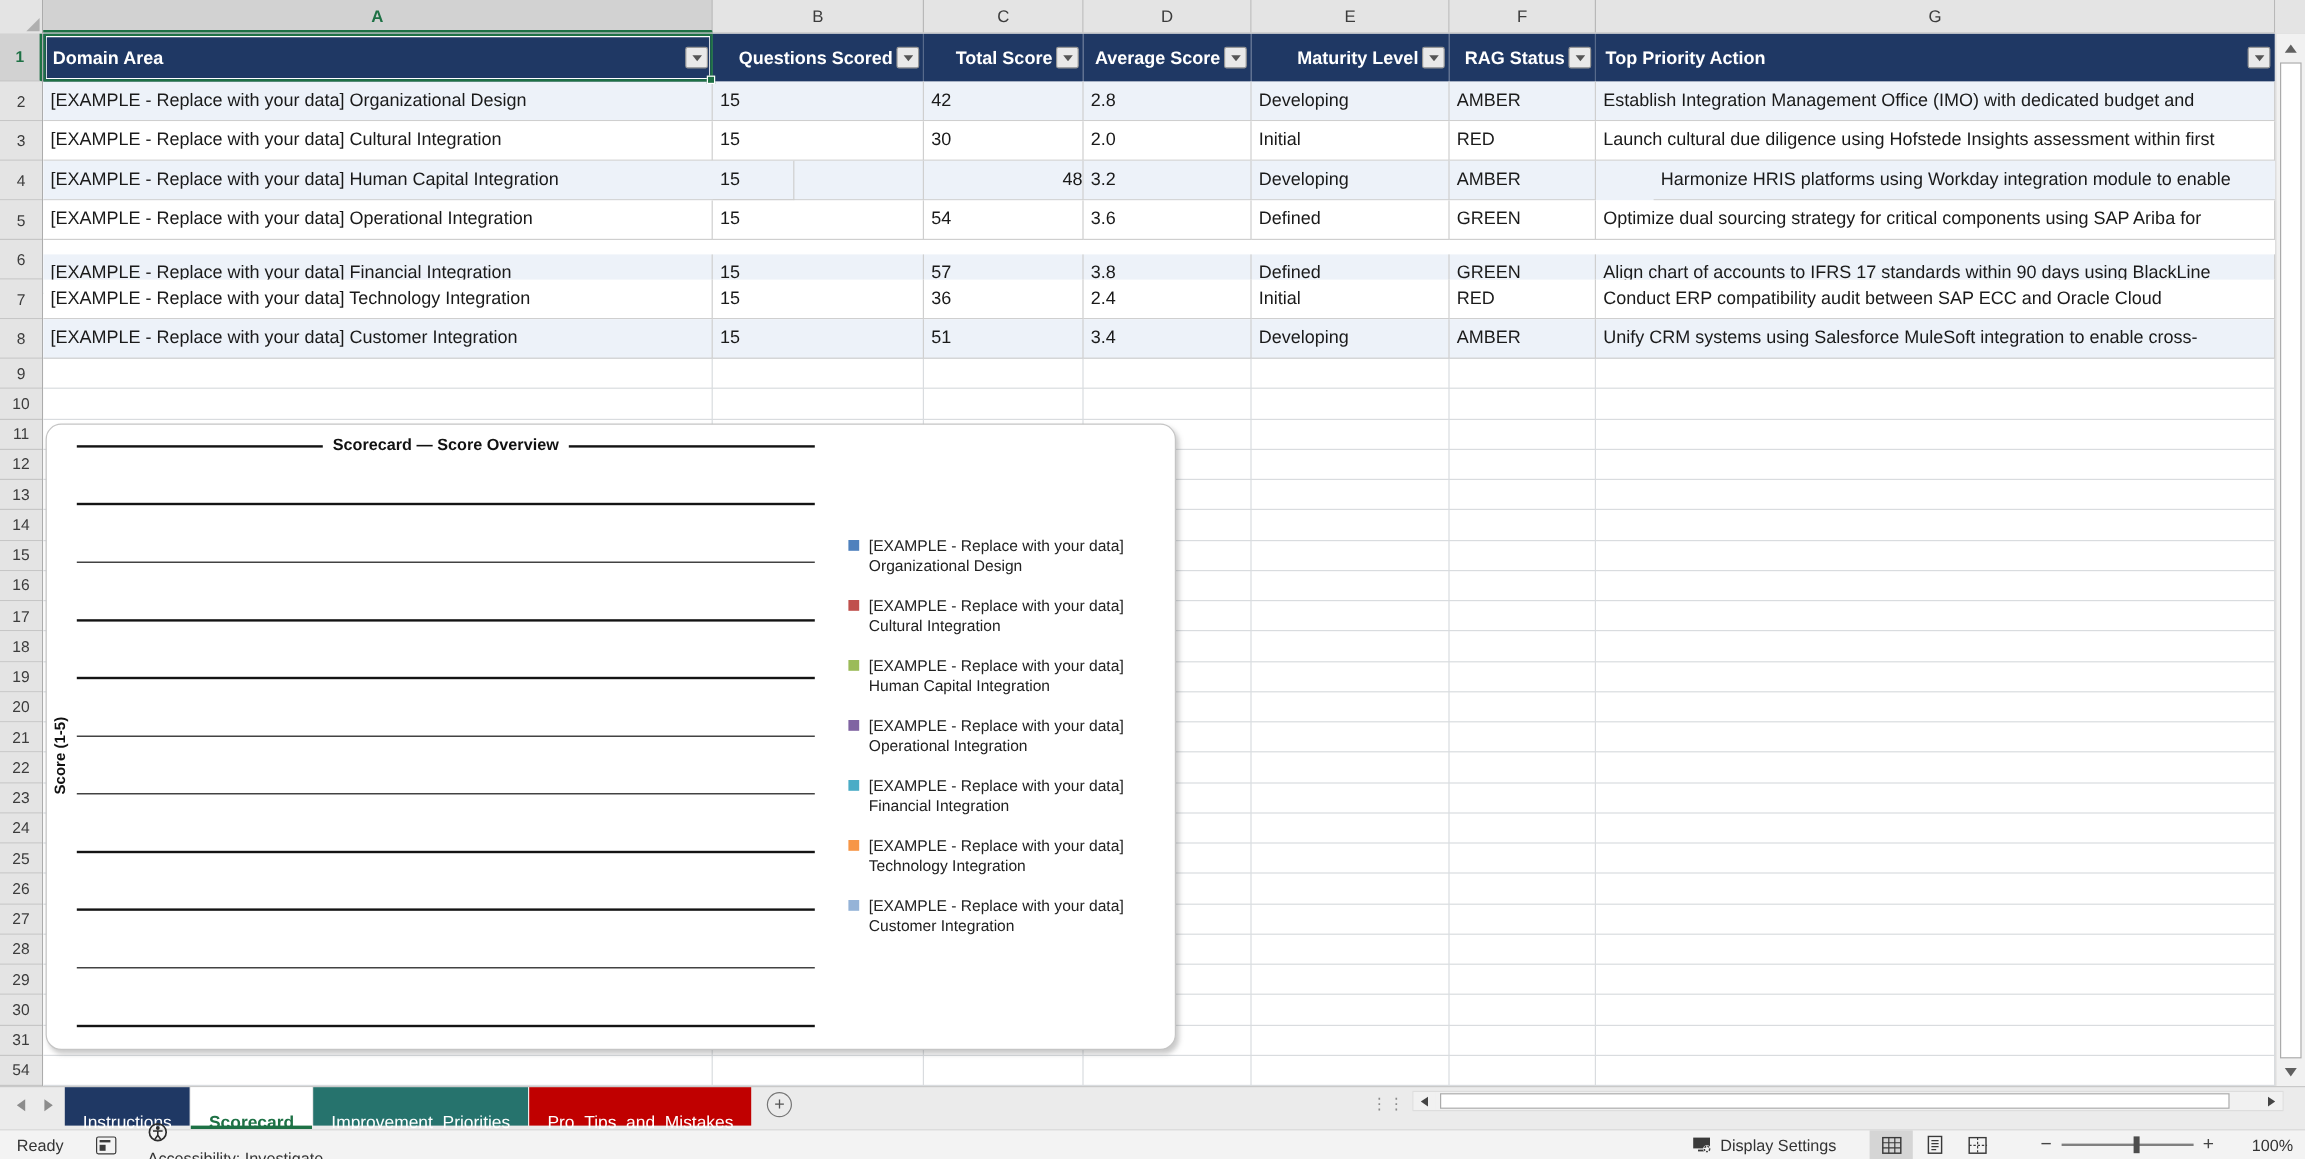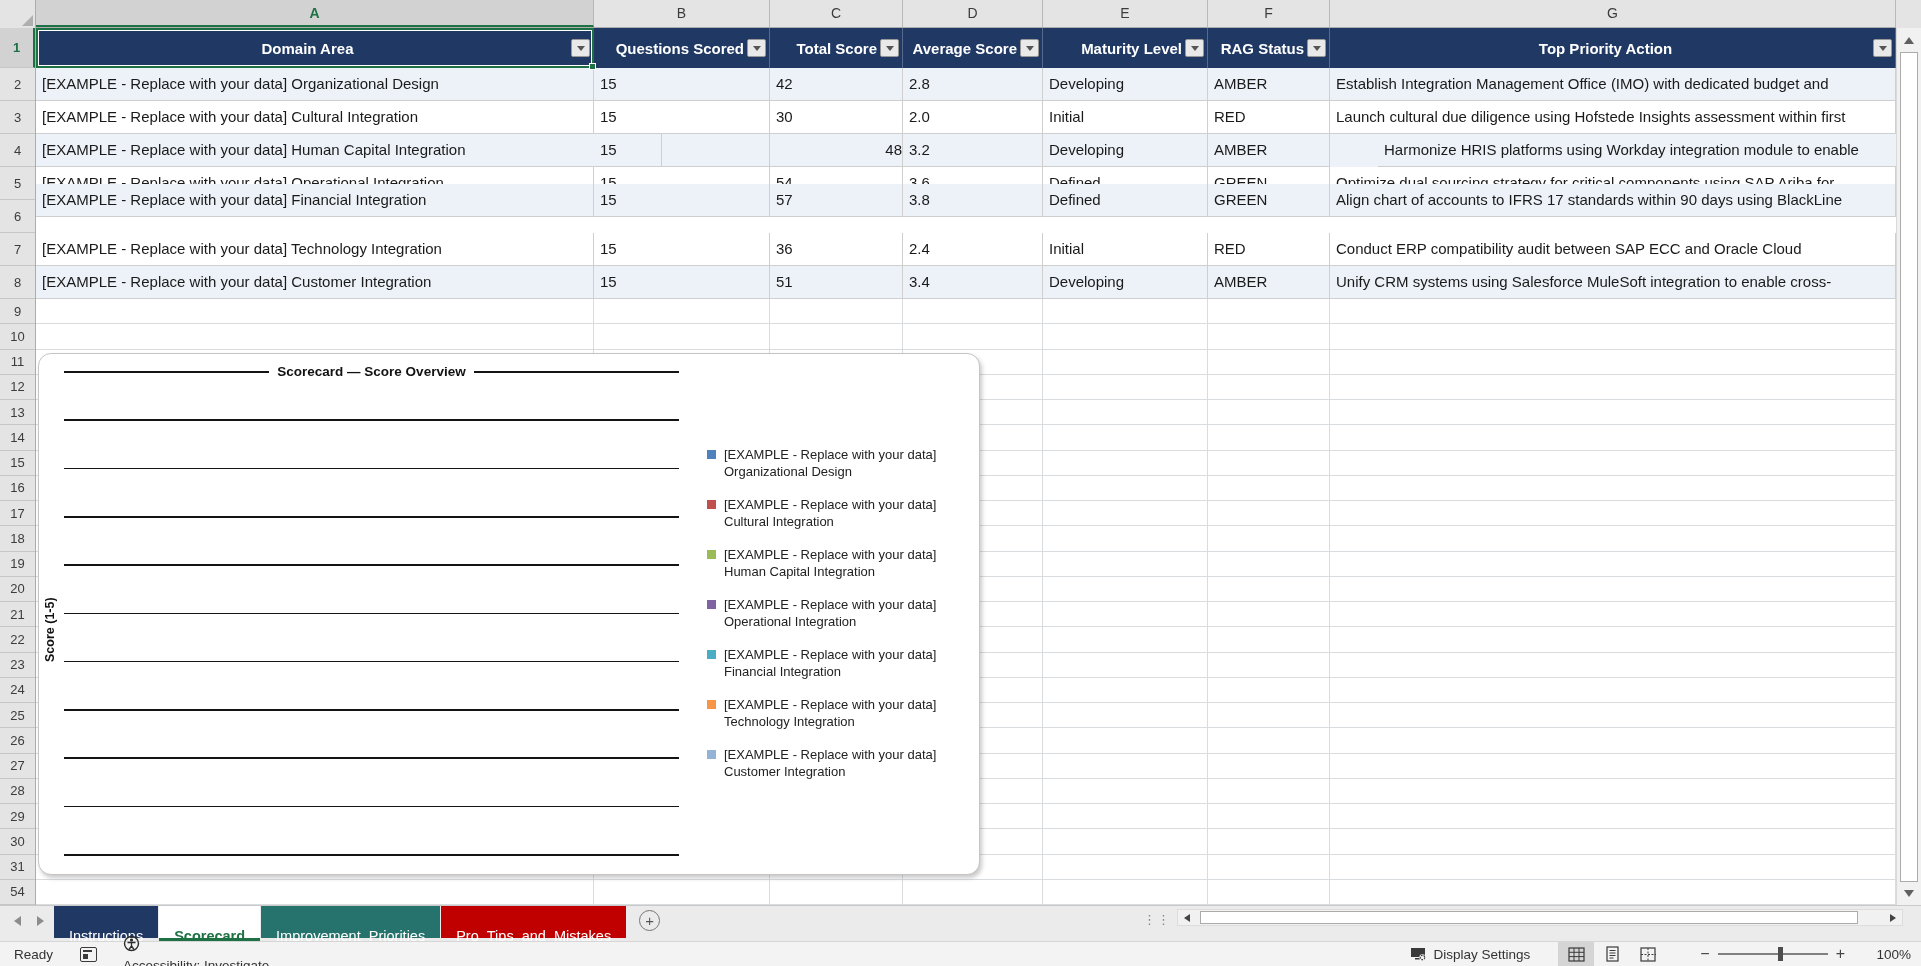--- a/index.html
+++ b/index.html
@@ -15,21 +15,21 @@
   .col-letter{position:absolute;top:0;height:27px;line-height:27px;text-align:center;font-size:14px;color:#3c3c3c;border-right:1px solid #B8B8B8;background:#E4E4E4;}
   .col-letter.active{background:#D2D2D2;color:#1E7145;border-bottom:2px solid #1E7145;font-weight:bold;}
   
   #rowHeaders{position:absolute;left:0;top:28px;width:36px;height:877px;background:#E4E4E4;border-right:1px solid #ACACAC;overflow:hidden;}
   .row-num{position:absolute;left:0;width:35px;text-align:center;font-size:13px;color:#3c3c3c;border-bottom:1px solid #C6C6C6;background:#E4E4E4;display:flex;align-items:center;justify-content:center;}
   .row-num.active{background:#D2D2D2;color:#1E7145;border-right:2px solid #1E7145;font-weight:bold;}
   
   #grid{position:absolute;left:36px;top:28px;width:1860px;height:877px;background:#fff;overflow:hidden;}
   .hcell{position:absolute;top:0;height:40px;background:#1F3864;color:#fff;font-weight:bold;font-size:15px;display:flex;align-items:center;border-right:1px solid rgba(255,255,255,0.25);}
   .hcell .hlabel{flex:1;}
-  .hcell.c-center .hlabel{text-align:center;padding:0 22px 0 8px;}
+  .hcell.c-center .hlabel{padding:0 22px 0 8px;}
   .hcell.c-right .hlabel{text-align:right;padding-right:25px;}
   .filter-btn{position:absolute;right:3px;top:50%;margin-top:-9px;width:19px;height:18px;background:#E9E9E9;border:1px solid #979797;border-radius:2px;display:flex;align-items:center;justify-content:center;}
   .filter-btn .arr{width:0;height:0;border-top:5px solid #555;border-left:4px solid transparent;border-right:4px solid transparent;}
   .drow{position:absolute;left:0;width:1860px;height:33px;background:#fff;}
   .drow.banded{background:#EDF2F9;}
   .dcell{position:absolute;top:0;height:33px;border-right:1px solid #CFCFCF;border-bottom:1px solid #CFCFCF;font-size:15px;line-height:32px;padding-left:6px;white-space:nowrap;overflow:hidden;}
   #selBox{position:absolute;left:0;top:0;width:558px;height:40px;border:2px solid #1E7145;box-shadow:inset 0 0 0 1px #fff;pointer-events:none;z-index:5;}
   #selBox .handle{position:absolute;right:-4px;bottom:-4px;width:7px;height:7px;background:#1E7145;border:1px solid #fff;}
   .gl-h{position:absolute;left:0;width:1860px;height:1px;background:#D9DCDF;}
   .gl-v{position:absolute;top:271px;width:1px;height:606px;background:#D9DCDF;}
@@ -215,21 +215,21 @@
         </div>
         <div class="drow" style="top: 139px;">
           <div class="dcell" style="left: 0px; width: 558px;">[EXAMPLE - Replace with your data] Operational Integration</div>
           <div class="dcell" style="left: 558px; width: 176px;">15</div>
           <div class="dcell" style="left: 734px; width: 133px;">54</div>
           <div class="dcell" style="left: 867px; width: 140px;">3.6</div>
           <div class="dcell" style="left: 1007px; width: 165px;">Defined</div>
           <div class="dcell" style="left: 1172px; width: 122px;">GREEN</div>
           <div class="dcell" style="left: 1294px; width: 566px;">Optimize dual sourcing strategy for critical components using SAP Ariba for</div>
         </div>
-        <div class="drow banded" style="top: 156px;">
+        <div class="drow banded" style="top: 184px;">
           <div class="dcell" style="left: 0px; width: 558px;">[EXAMPLE - Replace with your data] Financial Integration</div>
           <div class="dcell" style="left: 558px; width: 176px;">15</div>
           <div class="dcell" style="left: 734px; width: 133px;">57</div>
           <div class="dcell" style="left: 867px; width: 140px;">3.8</div>
           <div class="dcell" style="left: 1007px; width: 165px;">Defined</div>
           <div class="dcell" style="left: 1172px; width: 122px;">GREEN</div>
           <div class="dcell" style="left: 1294px; width: 566px;">Align chart of accounts to IFRS 17 standards within 90 days using BlackLine</div>
         </div>
         <div class="drow" style="top: 205px;">
           <div class="dcell" style="left: 0px; width: 558px;">[EXAMPLE - Replace with your data] Technology Integration</div>

